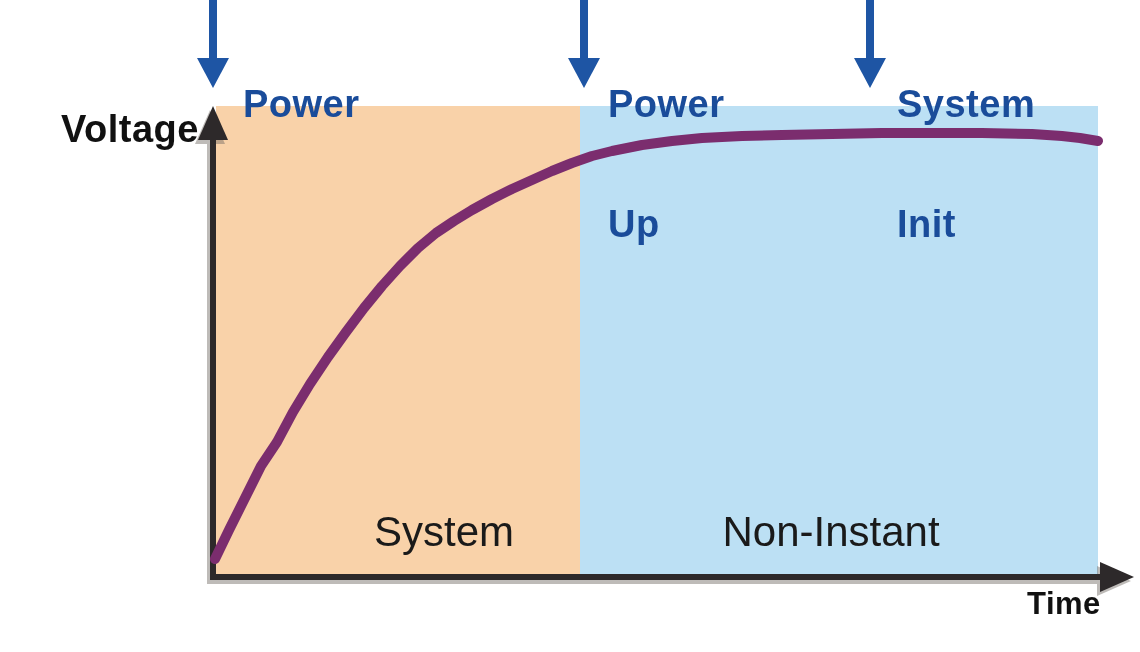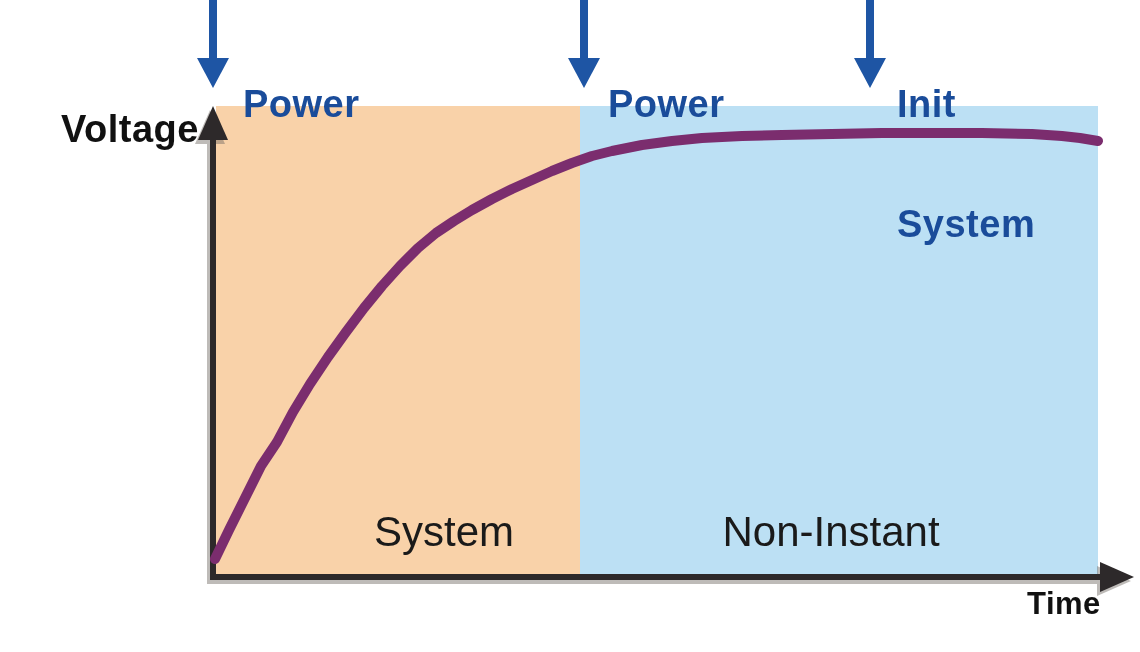--- a/index.html
+++ b/index.html
@@ -84,24 +84,25 @@
       <line x1="0" y1="0" x2="0" y2="62" stroke-width="8" stroke="#1E55A4"></line>
       <polygon points="-16,58 16,58 0,88" fill="#1E55A4"></polygon>
     </g>
   </svg>
 
   <div class="label event-label" style="left:243px; top:4px;">
     <span>Power</span>
   </div>
   <div class="label event-label" style="left:608px; top:4px;">
     <span>Power</span>
+    <span>Up</span>
   </div>
   <div class="label event-label" style="left:897px; top:4px;">
+    <span>System</span>
     <span>Init</span>
-    <span>System</span>
   </div>
 
   <div class="label axis-label" style="left:17px; top:108px;">Voltage</div>
   <div class="label axis-label" style="left:983px; top:586px; font-size:31px;">Time</div>
 
   <div class="label region-label" style="left:444px; top:412px;">
     <span>System</span>
     
   </div>
   <div class="label region-label" style="left:831px; top:412px;">

